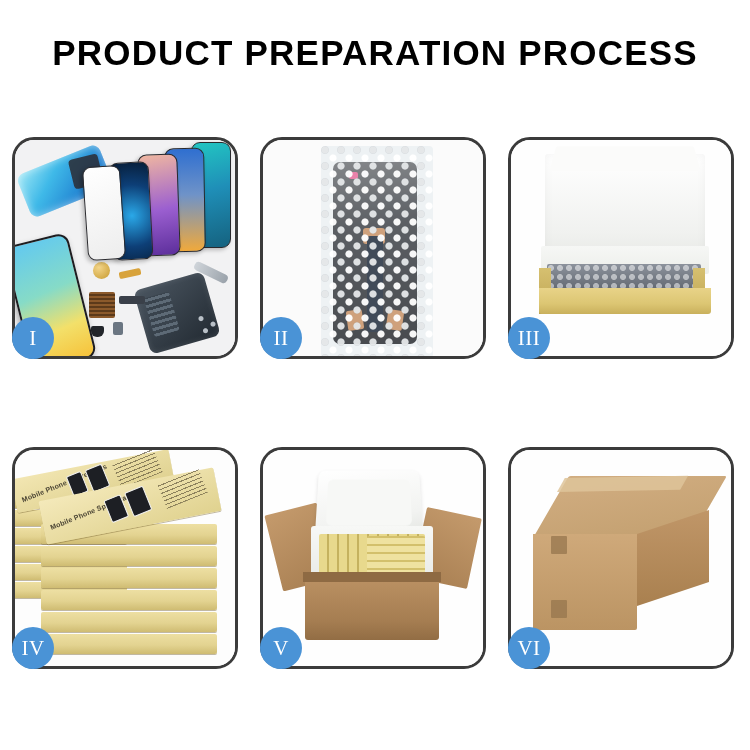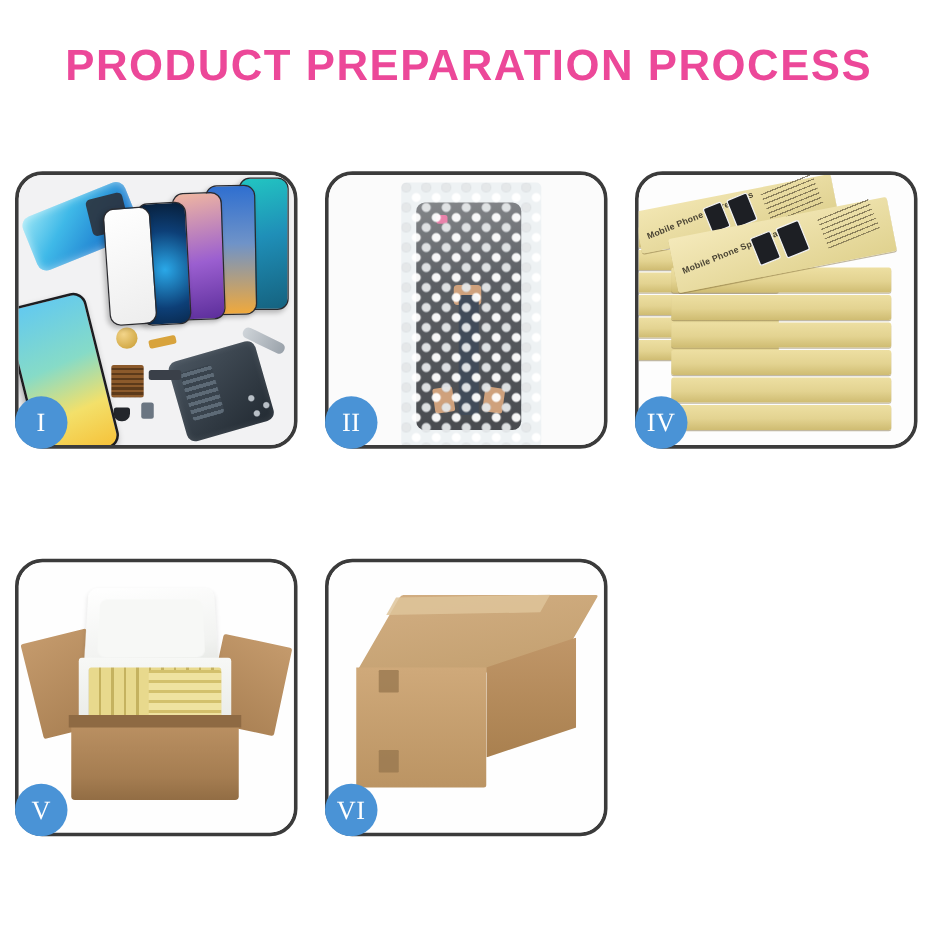--- a/index.html
+++ b/index.html
@@ -18,21 +18,21 @@
   
   .header {
     text-align: center;
     padding-top: 34px;
   }
   .page-title {
     font-family: "Liberation Sans", sans-serif;
     font-size: 35px;
     font-weight: bold;
     letter-spacing: 1.2px;
-    color: #ec4899;
+    color: #000000;
     margin: 0;
     line-height: 1.1;
     white-space: nowrap;
   }
   .page-subtitle {
     font-family: "Liberation Sans", sans-serif;
     font-size: 15.5px;
     color: #1a1a1a;
     margin: 12px 0 0 0;
     line-height: 1.1;
@@ -446,20 +446,31 @@
           <div class="lcd-flex"></div>
           <div class="lcd-tab-l"></div>
           <div class="lcd-tab-r"></div>
         </div>
         <div class="bubbles"></div>
       </div>
     </div>
     <div class="badge">II</div>
   </div>
 
+  <div class="panel">
+    <div class="panel-inner p3">
+      <div class="tray-lid"></div>
+      <div class="tray-foam"></div>
+      <div class="tray-fill"></div>
+      <div class="tray-side-l"></div>
+      <div class="tray-side-r"></div>
+      <div class="tray-front"></div>
+    </div>
+    <div class="badge">III</div>
+  </div>
 
   <div class="panel">
     <div class="panel-inner p4">
       <div class="stackwrap">
 
         <div class="sbox" style="left:-4px; top:42px; width:116px; height:16px;"></div>
         <div class="sbox" style="left:-4px; top:60px; width:116px; height:16px;"></div>
         <div class="sbox" style="left:-4px; top:78px; width:116px; height:16px;"></div>
         <div class="sbox" style="left:-4px; top:96px; width:116px; height:16px;"></div>
         <div class="sbox" style="left:-4px; top:114px; width:116px; height:16px;"></div>

